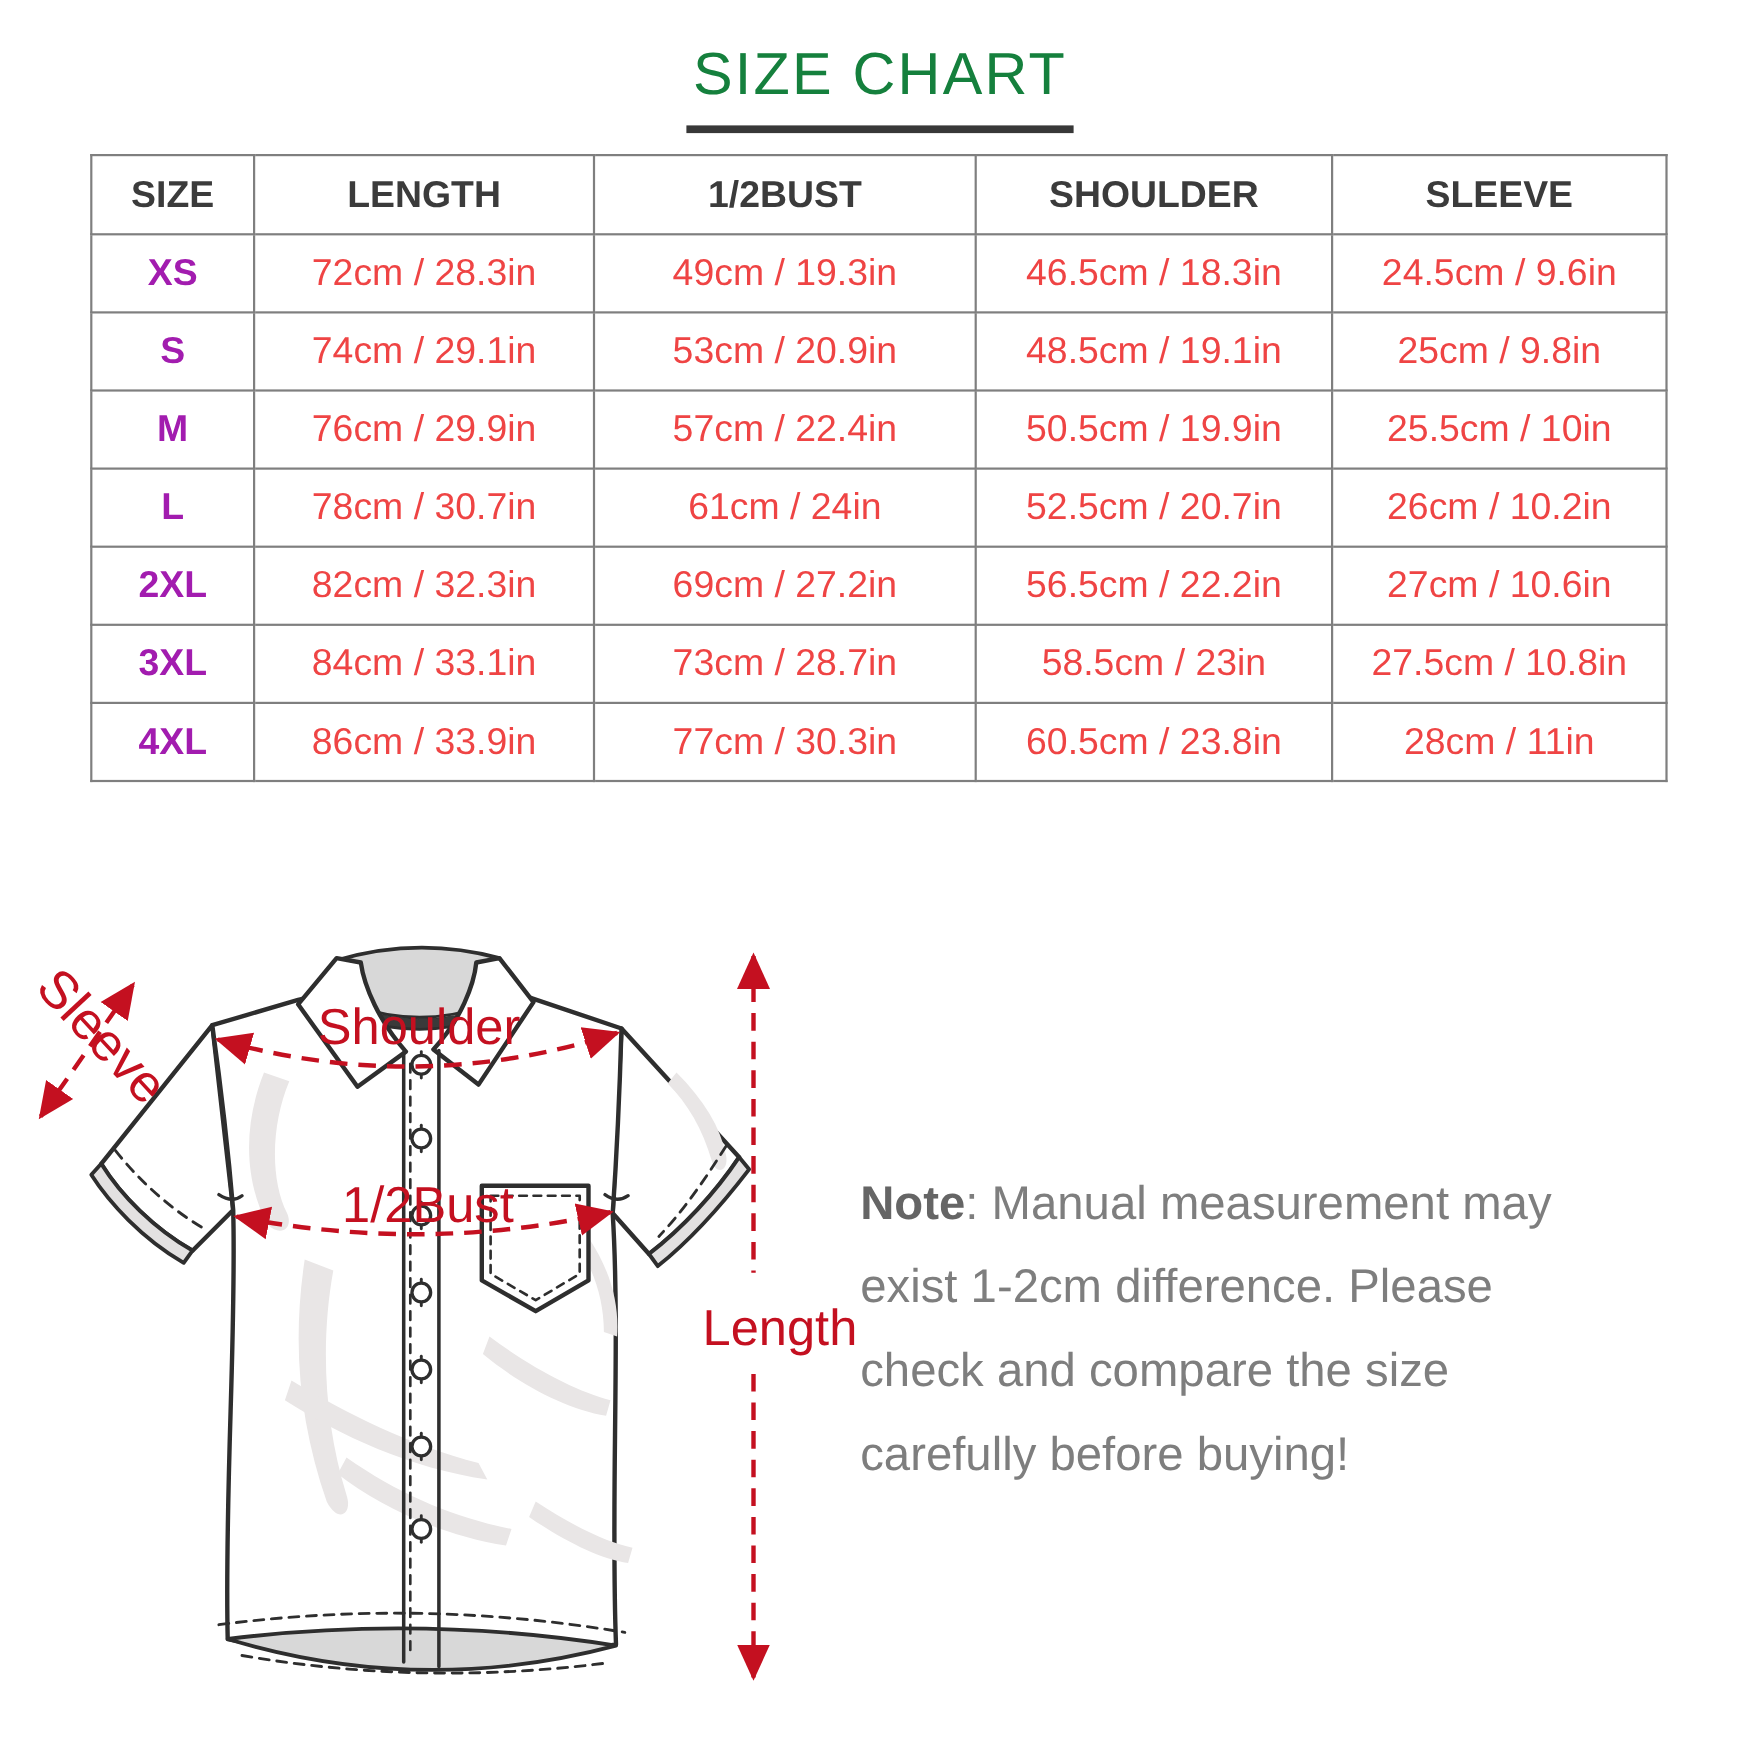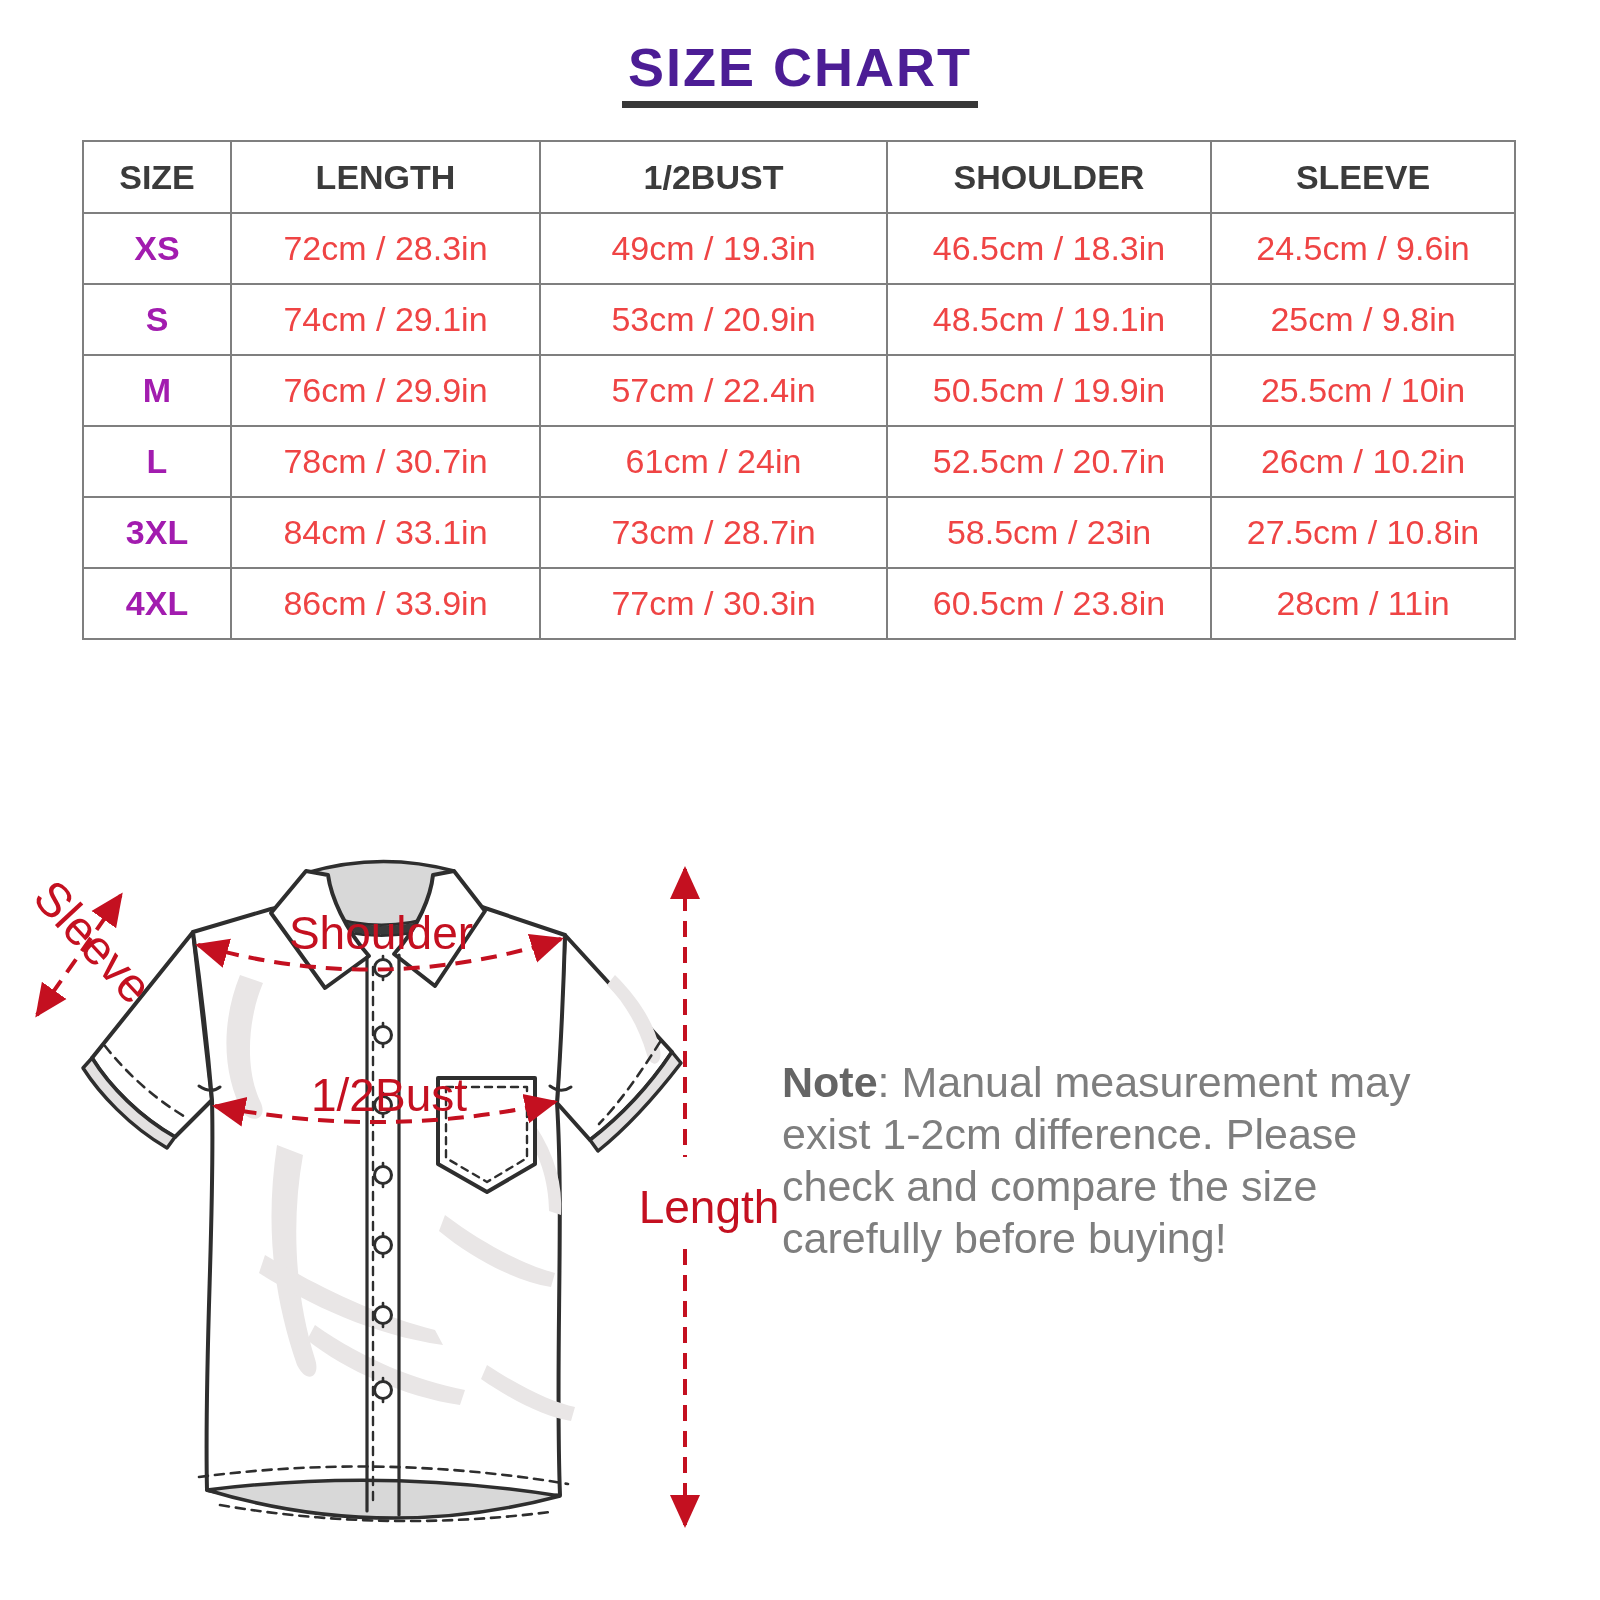--- a/index.html
+++ b/index.html
@@ -2,39 +2,39 @@
 <html><head>
 <meta charset="utf-8">
 <style>
   html,body{margin:0;padding:0;}
   body{
     width:1600px;height:1600px;background:#ffffff;position:relative;
     font-family:"Liberation Sans",sans-serif;overflow:hidden;
   }
   .title-wrap{position:absolute;top:36px;left:0;width:100%;text-align:center;}
   .title-wrap span{
-    display:inline-block;font-size:54px;font-weight:bold;color:#4c1d95;
-    letter-spacing:2px;border-bottom:7px solid #383838;padding:0 6px 3px 6px;
+    display:inline-block;font-size:54px;font-weight:normal;color:#15803d;
+    letter-spacing:2px;border-bottom:7px solid #383838;padding:0 6px 16px 6px;
   }
   table.size-table{
     position:absolute;left:82px;top:140px;width:1433px;
     border-collapse:collapse;table-layout:fixed;
   }
   .size-table th,.size-table td{
     border:2px solid #7f7f7f;text-align:center;vertical-align:middle;
     font-size:34px;height:69px;padding:0;
   }
   .size-table thead th{color:#3b3b3b;height:70px;font-weight:bold;margin-top:12px;}
   .size-table tbody th{color:#a21caf;font-weight:bold;}
   .size-table td{color:#ef4444;font-weight:normal;}
   .c0{width:148px}.c1{width:309px}.c2{width:347px}.c3{width:324px}.c4{width:304px}
   .diagram-svg{position:absolute;left:15px;top:825px;}
   .note{
     position:absolute;left:782px;top:1056px;width:655px;
-    font-size:43px;line-height:52px;color:#7e7e7e;
+    font-size:43px;line-height:76px;color:#7e7e7e;
   }
   .note b{color:#656565;font-weight:bold;}
 </style>
 </head>
 <body>
 
 <div class="title-wrap">
   <span>SIZE CHART</span>
 </div>
 
@@ -76,20 +76,27 @@
         <td>57cm / 22.4in</td>
         <td>50.5cm / 19.9in</td>
         <td>25.5cm / 10in</td>
       </tr>
       <tr>
         <th>L</th>
         <td>78cm / 30.7in</td>
         <td>61cm / 24in</td>
         <td>52.5cm / 20.7in</td>
         <td>26cm / 10.2in</td>
+      </tr>
+      <tr>
+        <th>2XL</th>
+        <td>82cm / 32.3in</td>
+        <td>69cm / 27.2in</td>
+        <td>56.5cm / 22.2in</td>
+        <td>27cm / 10.6in</td>
       </tr>
       <tr>
         <th>3XL</th>
         <td>84cm / 33.1in</td>
         <td>73cm / 28.7in</td>
         <td>58.5cm / 23in</td>
         <td>27.5cm / 10.8in</td>
       </tr>
       <tr>
         <th>4XL</th>

